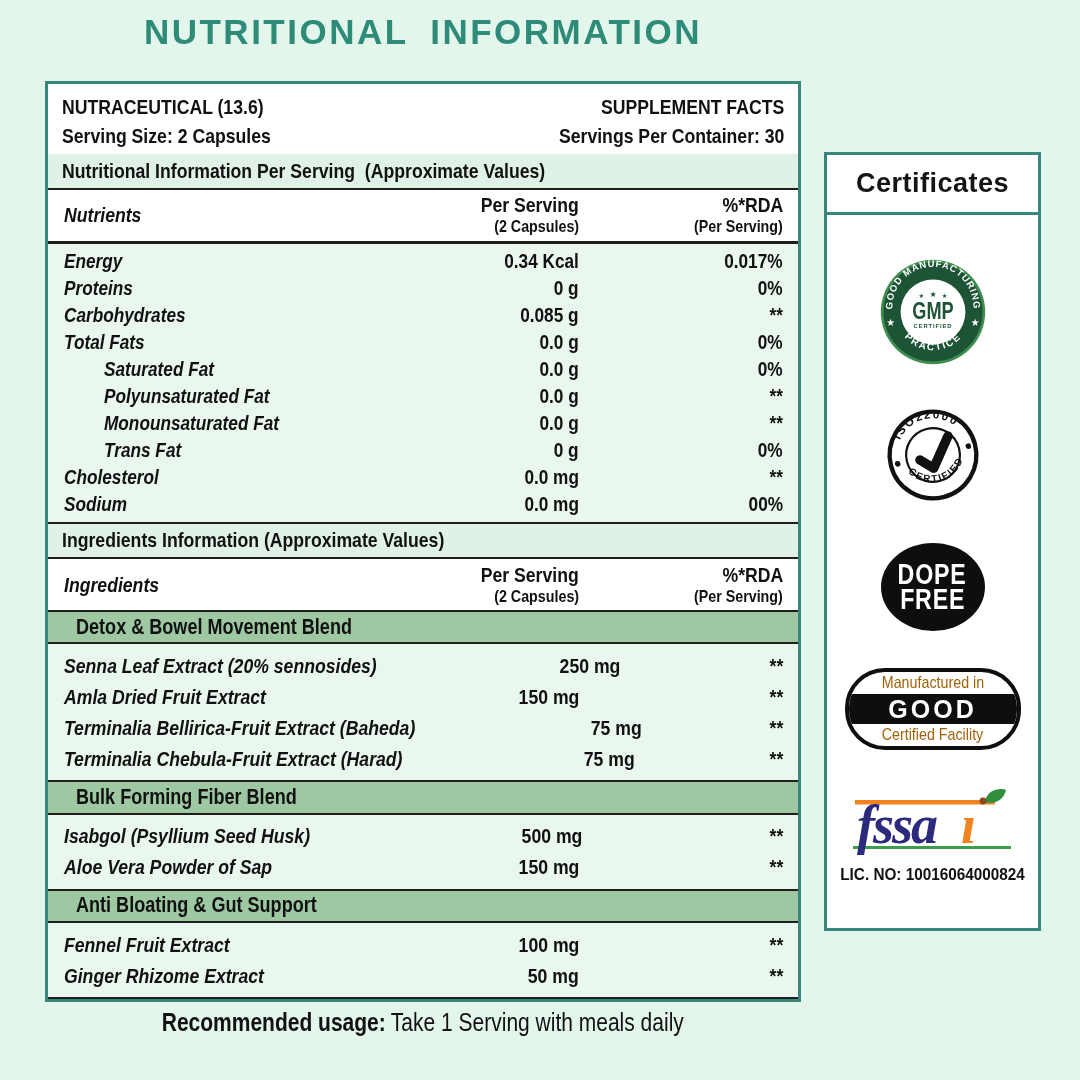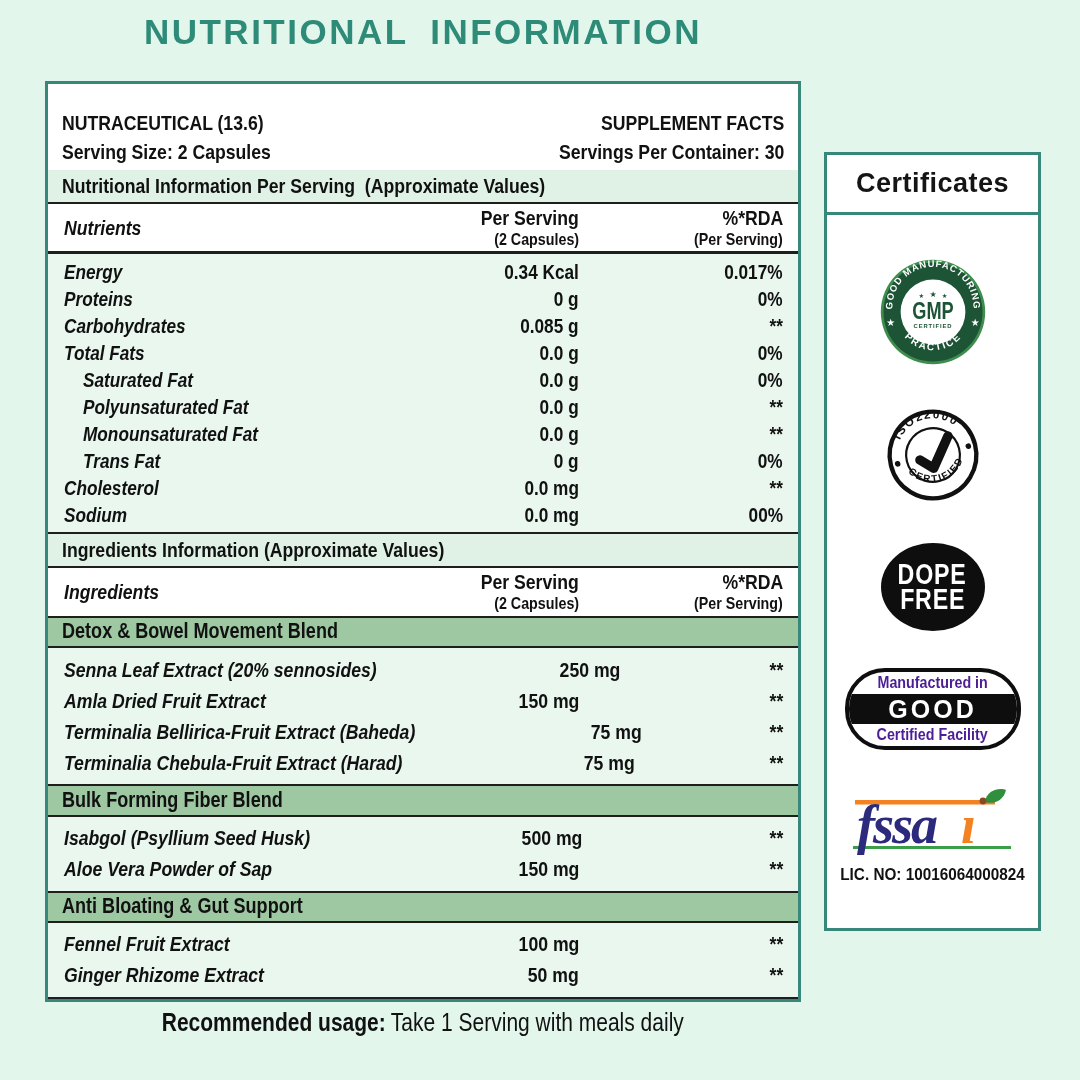--- a/index.html
+++ b/index.html
@@ -21,41 +21,41 @@
     text-align:center; font-size:35px; font-weight:bold;
     letter-spacing:2.5px; word-spacing:10px; color:#2e8b77;
   }
 
   
   .panel {
     position:absolute; left:45px; top:81px; width:756px; height:921px;
     background:#fff; border:3px solid #37887b;
     display:flex; flex-direction:column;
   }
-  .facts-head { background:#fff; padding:24px 14px 4px 14px; }
+  .facts-head { background:#fff; padding:8px 14px 4px 14px; }
   .fh-line { display:flex; justify-content:space-between; font-size:21px; font-weight:bold; line-height:29px; }
   .sec-title {
     background:#e0f2e6; padding:0 14px; height:38px; display:flex; align-items:center;
     font-size:21px; font-weight:bold;
   }
   .dark-rule { border-top:2px solid #1e1e1c; }
   .dark-rule-3 { border-top:3px solid #1e1e1c; }
   .col-head { background:#fff; display:flex; align-items:center; height:57px; }
   .c1 { flex:1; padding-left:16px; text-align:left;font-style:italic; }
   .c2 { width:230px; text-align:right; }
   .c3 { width:219px; text-align:right; padding-right:15px; }
   .col-head .big { font-size:21px; font-weight:bold; line-height:24px; }
   .col-head .small { font-size:17px; font-weight:bold; line-height:20px; }
   .rows { background:#e9f7ee; padding:4px 0; }
   .nrow { display:flex; align-items:center; height:27px; font-size:20.5px; font-weight:bold; }
-  .nrow.ind .c1 { padding-left:35px; }
+  .nrow.ind .c1 { padding-left:56px; }
   .irow { display:flex; align-items:center; height:31px; font-size:21px; font-weight:bold; }
   .blend-head {
     background:#9dc8a2; border-top:2px solid #1e1e1c; border-bottom:2px solid #1e1e1c;
-    height:38px; display:flex; align-items:center; padding:0 14px;
+    height:38px; display:flex; align-items:center; padding:0 28px;
     font-size:21.5px; font-weight:bold;
   }
   .rows.pad6 { padding:6px 0; }
   .last { border-bottom:2px solid #1e1e1c; flex:1; }
 
   .footer {
     position:absolute; left:45px; top:1008px; width:756px; text-align:center;
     font-size:25px;
   }
   .footer .lbl { font-weight:bold; }
@@ -73,21 +73,21 @@
   .certs-body { flex:1; display:flex; flex-direction:column; align-items:center; justify-content:space-evenly; padding:6px 0; }
 
   .dope {
     width:104px; height:88px; background:#0e0e0e; border-radius:50%;
     display:flex; flex-direction:column; align-items:center; justify-content:center;
     color:#fff; font-weight:bold; line-height:.88;
   }
   .dope span { display:inline-block; transform:scaleX(.8); font-size:29px; letter-spacing:1px; }
 
   .haccp { width:176px; border:4px solid #0e0e0e; border-radius:40px; background:#fff; overflow:hidden; text-align:center; }
-  .haccp .top, .haccp .bot { font-size:17px; font-weight:bold; line-height:22px; color:#4c1d95; }
+  .haccp .top, .haccp .bot { font-size:17px; font-weight:normal; line-height:22px; color:#a16207; }
   .haccp .mid { background:#0e0e0e; color:#fff; font-size:25px; font-weight:bold; letter-spacing:3px; line-height:30px; }
 
   .fssai-wrap { text-align:center; }
   .fssai-lic { font-size:17px; font-weight:bold; margin-top:2px;text-align:center; }
   .fssai-lic .sx { transform:scaleX(.9); }
 </style>
 </head>
 <body>
 
 <div class="page-title">NUTRITIONAL INFORMATION</div>

